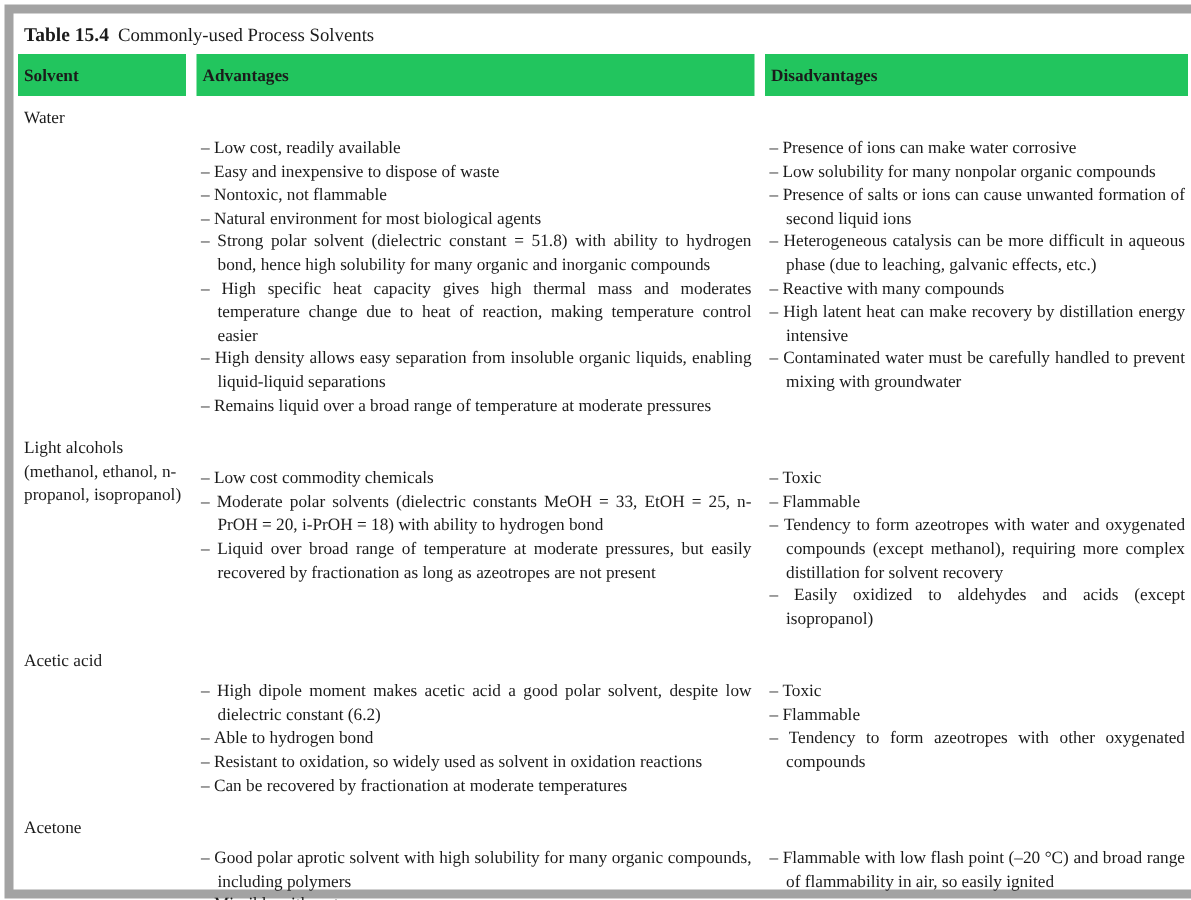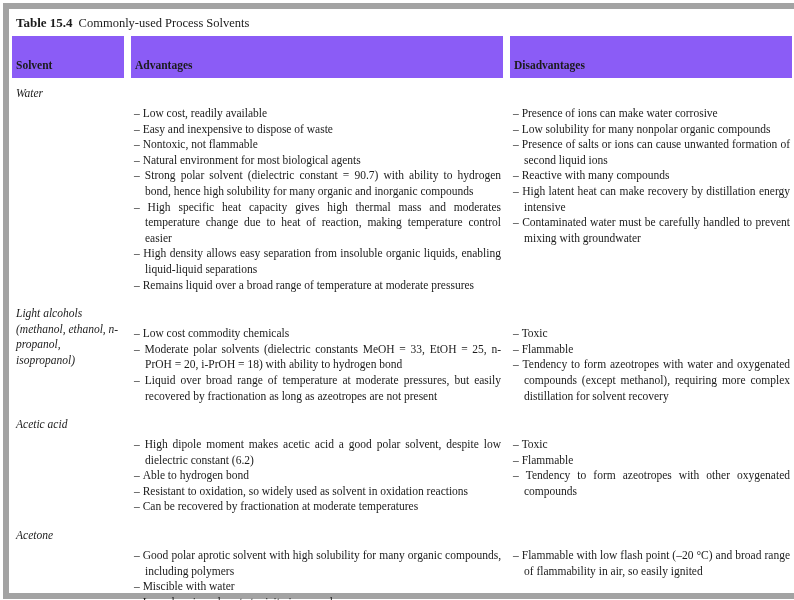--- a/index.html
+++ b/index.html
@@ -40,40 +40,39 @@
     font-weight: bold;
     font-size: 13px;
     margin-right: 6px;
   }
   .grid {
     display: grid;
     grid-template-columns: 112px 372px 1fr;
     column-gap: 7px;
   }
   .header-row .hcell {
-    background: #8b5cf6;
+    background: #22c55e;
     font-weight: bold;
     font-size: 11.5px;
     line-height: 15px;
-    padding: 22px 2px 5px 4px;
+    padding: 8px 2px 5px 4px;
   }
   .body-rows {
     margin-top: 8px;
   }
   .trow {
     margin-bottom: 13px;
   }
   .cell {
     font-size: 11.5px;
     line-height: 15.6px;
   }
   .solvent-cell {
     padding-left: 4px;
     padding-right: 2px;
-    font-style: italic;
   }
   .adv-cell, .dis-cell {
     padding-left: 3px;
     padding-right: 2px;
     margin-top: 20px;
   }
   .li {
     padding-left: 11px;
     text-indent: -11px;
     text-align: justify;
@@ -100,46 +99,48 @@
 
     <div class="body-rows">
 
       <div class="grid trow">
         <div class="cell solvent-cell">Water</div>
         <div class="cell adv-cell">
             <div class="li">Low cost, readily available</div>
             <div class="li">Easy and inexpensive to dispose of waste</div>
             <div class="li">Nontoxic, not flammable</div>
             <div class="li">Natural environment for most biological agents</div>
-            <div class="li">Strong polar solvent (dielectric constant = 90.7) with ability to hydrogen bond, hence high solubility for many organic and inorganic compounds</div>
+            <div class="li">Strong polar solvent (dielectric constant = 51.8) with ability to hydrogen bond, hence high solubility for many organic and inorganic compounds</div>
             <div class="li">High specific heat capacity gives high thermal mass and moderates temperature change due to heat of reaction, making temperature control easier</div>
             <div class="li">High density allows easy separation from insoluble organic liquids, enabling liquid-liquid separations</div>
             <div class="li">Remains liquid over a broad range of temperature at moderate pressures</div>
           </div>
         <div class="cell dis-cell">
             <div class="li">Presence of ions can make water corrosive</div>
             <div class="li">Low solubility for many nonpolar organic compounds</div>
             <div class="li">Presence of salts or ions can cause unwanted formation of second liquid ions</div>
+            <div class="li">Heterogeneous catalysis can be more difficult in aqueous phase (due to leaching, galvanic effects, etc.)</div>
             <div class="li">Reactive with many compounds</div>
             <div class="li">High latent heat can make recovery by distillation energy intensive</div>
             <div class="li">Contaminated water must be carefully handled to prevent mixing with groundwater</div>
           </div>
       </div>
 
       <div class="grid trow">
         <div class="cell solvent-cell">Light alcohols (methanol, ethanol, n-propanol, isopropanol)</div>
         <div class="cell adv-cell">
             <div class="li">Low cost commodity chemicals</div>
             <div class="li">Moderate polar solvents (dielectric constants MeOH = 33, EtOH = 25, n-PrOH = 20, i-PrOH = 18) with ability to hydrogen bond</div>
             <div class="li">Liquid over broad range of temperature at moderate pressures, but easily recovered by fractionation as long as azeotropes are not present</div>
           </div>
         <div class="cell dis-cell">
             <div class="li">Toxic</div>
             <div class="li">Flammable</div>
             <div class="li">Tendency to form azeotropes with water and oxygenated compounds (except methanol), requiring more complex distillation for solvent recovery</div>
+            <div class="li">Easily oxidized to aldehydes and acids (except isopropanol)</div>
           </div>
       </div>
 
       <div class="grid trow">
         <div class="cell solvent-cell">Acetic acid</div>
         <div class="cell adv-cell">
             <div class="li">High dipole moment makes acetic acid a good polar solvent, despite low dielectric constant (6.2)</div>
             <div class="li">Able to hydrogen bond</div>
             <div class="li">Resistant to oxidation, so widely used as solvent in oxidation reactions</div>
             <div class="li">Can be recovered by fractionation at moderate temperatures</div>

